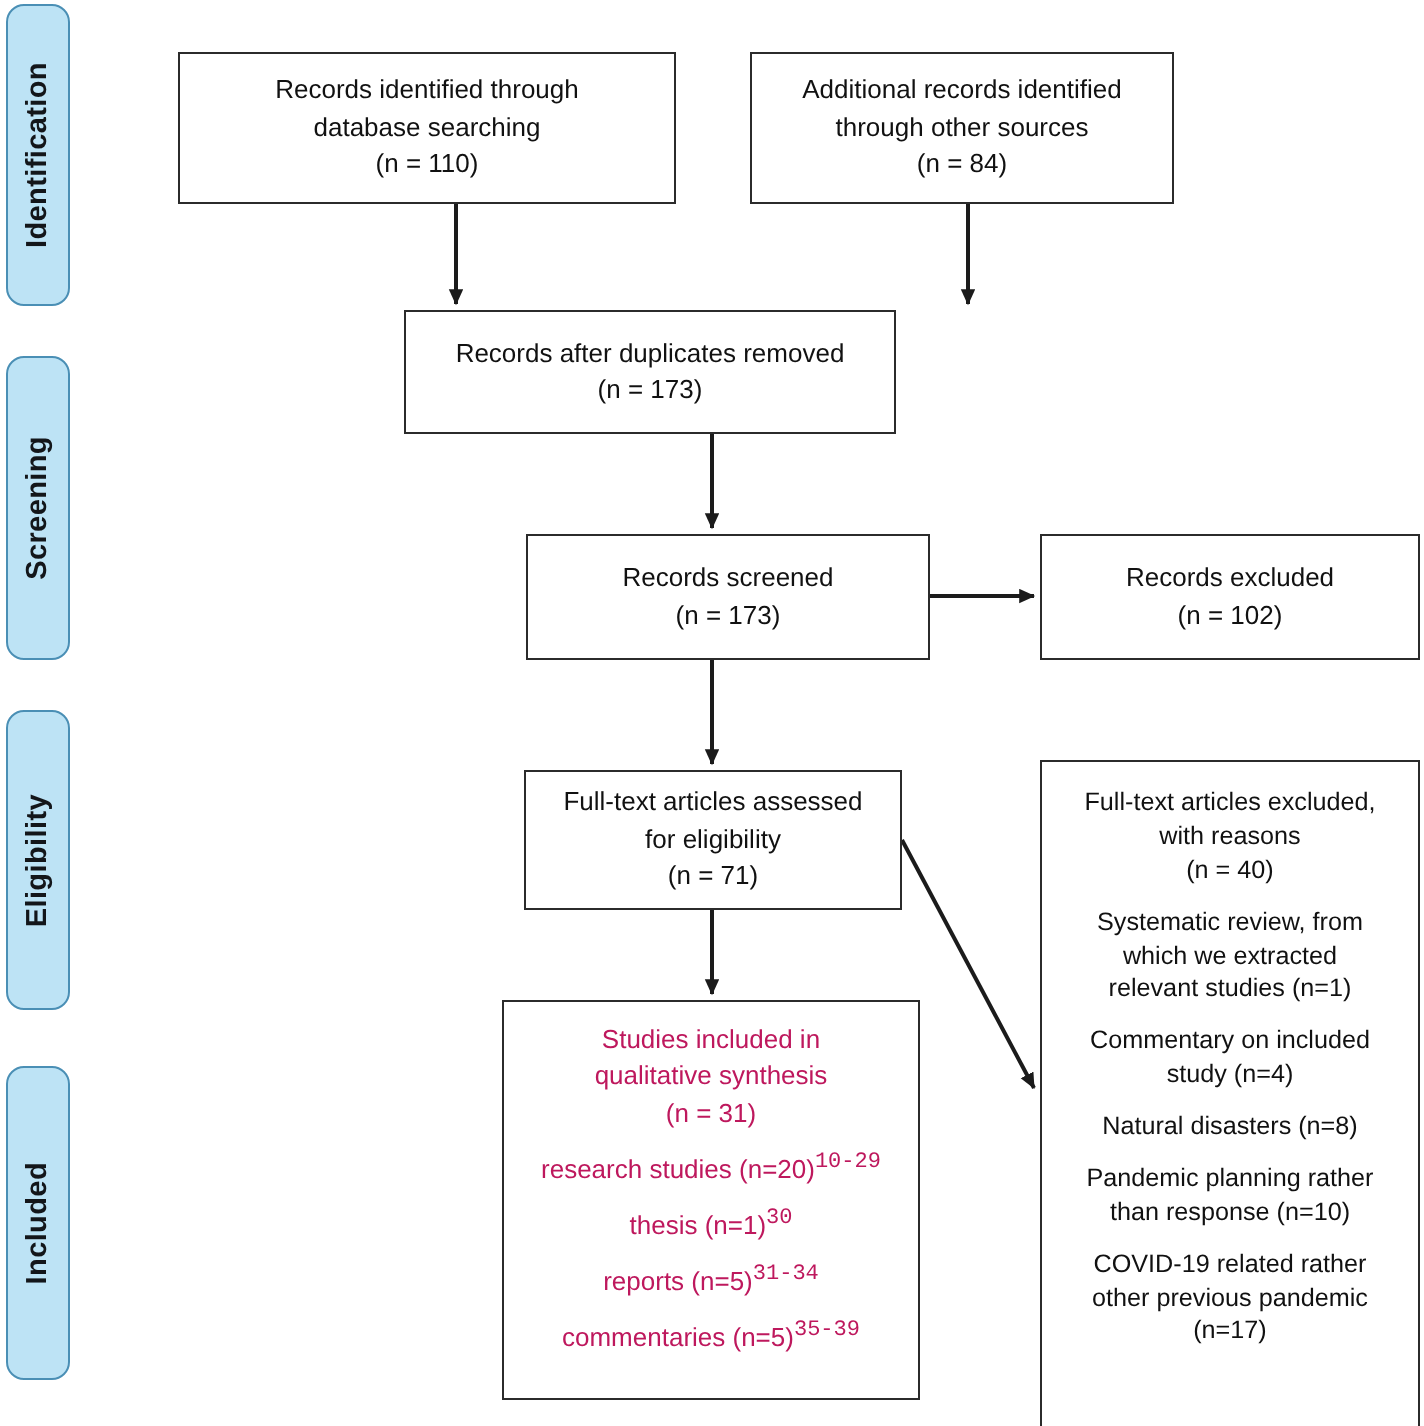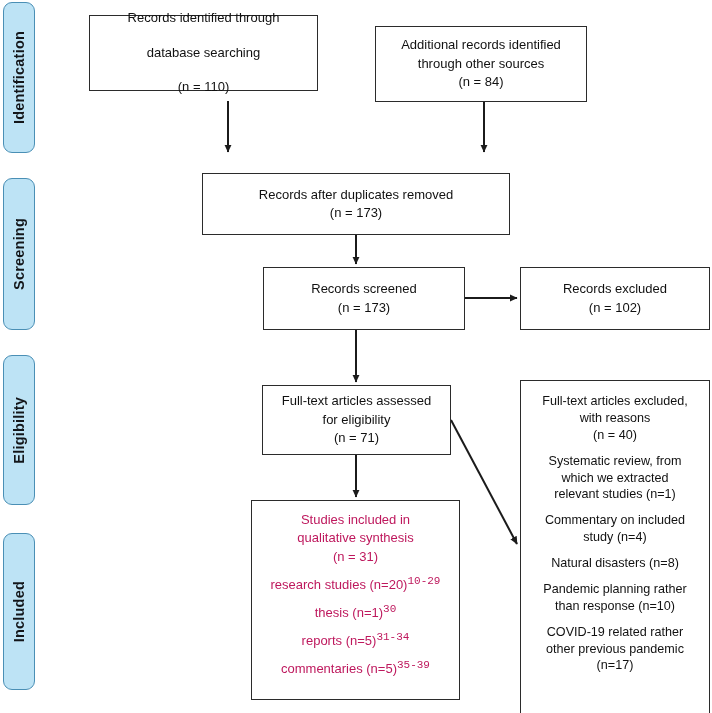--- a/index.html
+++ b/index.html
@@ -141,33 +141,33 @@
 
     <line x1="450" y1="298" x2="517" y2="298" stroke="#1b1b1b" stroke-width="2" marker-end="url(#ah)"></line>
 
     <line x1="356" y1="330" x2="356" y2="382" stroke="#1b1b1b" stroke-width="2" marker-end="url(#ah)"></line>
 
     <line x1="356" y1="455" x2="356" y2="497" stroke="#1b1b1b" stroke-width="2" marker-end="url(#ah)"></line>
 
     <line x1="451" y1="420" x2="517" y2="544" stroke="#1b1b1b" stroke-width="2" marker-end="url(#ah)"></line>
   </svg>
 
-  <div class="flow-box" style="left:89px; top:15px; width:229px; height:76px;gap:16px;">
+  <div class="flow-box" style="left:89px; top:26px; width:249px; height:76px;">
     <span class="ln">Records identified through</span>
     <span class="ln">database searching</span>
     <span class="ln">(n = 110)</span>
   </div>
 
   <div class="flow-box" style="left:375px; top:26px; width:212px; height:76px;">
     <span class="ln">Additional records identified</span>
     <span class="ln">through other sources</span>
     <span class="ln">(n = 84)</span>
   </div>
 
-  <div class="flow-box" style="left:202px; top:155px; width:308px; height:62px;margin-top:18px;">
+  <div class="flow-box" style="left:202px; top:155px; width:246px; height:62px;">
     <span class="ln">Records after duplicates removed</span>
     <span class="ln">(n = 173)</span>
   </div>
 
   <div class="flow-box" style="left:263px; top:267px; width:202px; height:63px;">
     <span class="ln">Records screened</span>
     <span class="ln">(n = 173)</span>
   </div>
 
   <div class="flow-box" style="left:520px; top:267px; width:190px; height:63px;">

